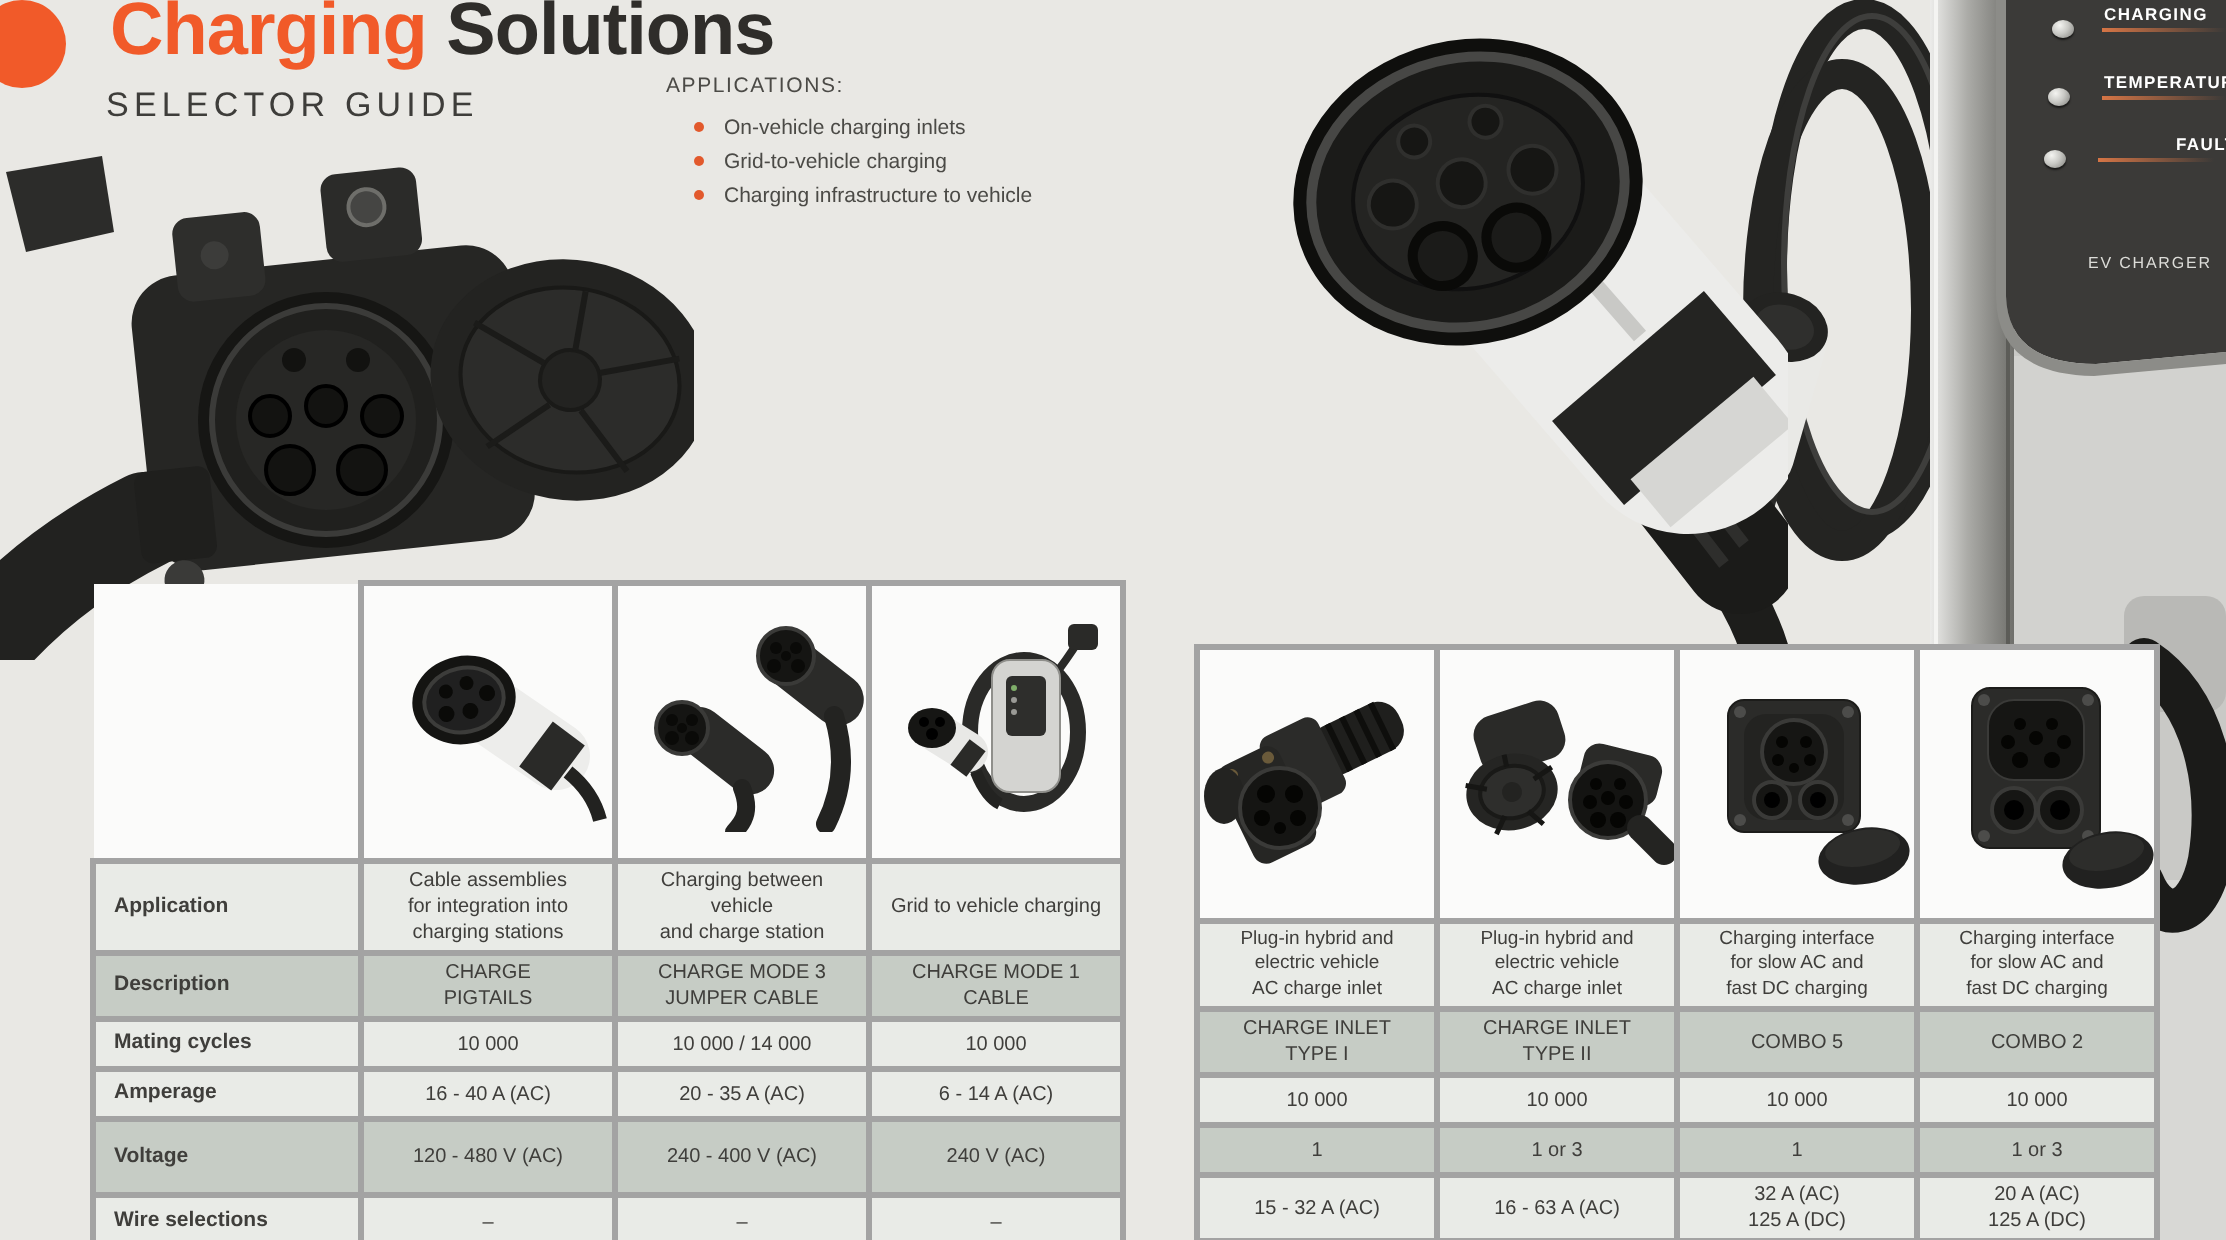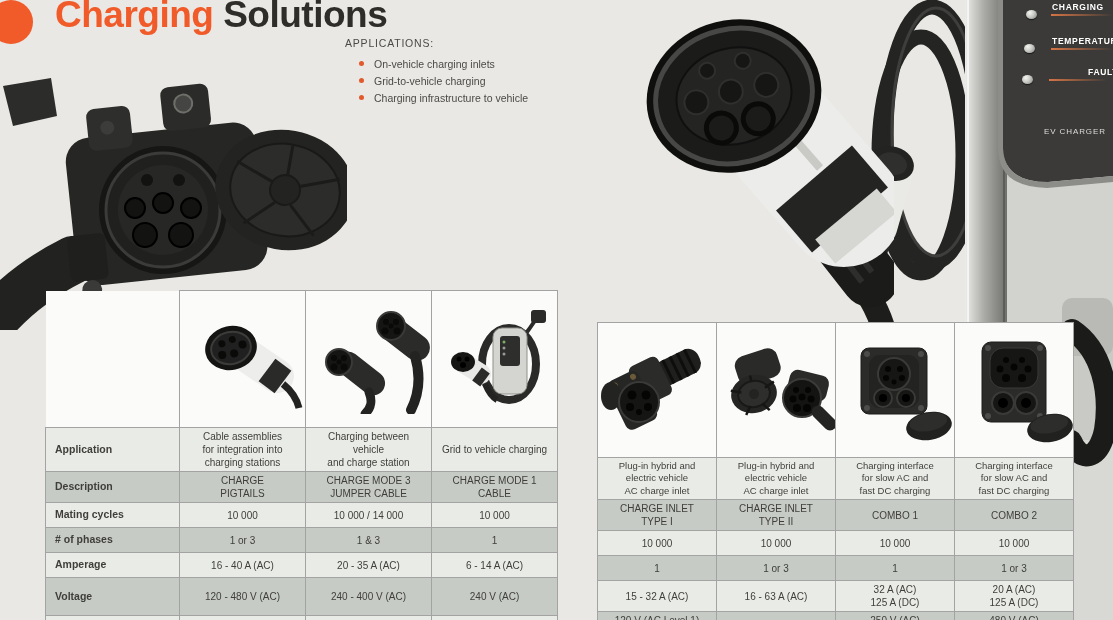--- a/index.html
+++ b/index.html
@@ -7,29 +7,29 @@
     position:relative; width:1113px; height:620px; overflow:hidden;
     background:#e9e8e4; font-family:"Liberation Sans", sans-serif; color:#3c3b38;
   }
   
   .brand-dot { position:absolute; left:-11px; top:0; width:44px; height:44px; border-radius:50%; background:#f15a29; }
   .title { position:absolute; left:55px; top:-6px; font-size:37px; font-weight:bold; letter-spacing:-0.5px; white-space:nowrap; }
   .title .accent { color:#f15a29; }
   .title .rest   { color:#2f2d2a; }
   .subtitle { position:absolute; left:53px; top:43px; font-size:17px; letter-spacing:2.6px; color:#3e3d3a; }
   
-  .apps { position:absolute; left:345px; top:37px; font-size:10.5px; color:#4b4a46; }
+  .apps { position:absolute; left:333px; top:37px; font-size:10.5px; color:#4b4a46; }
   .apps-heading { letter-spacing:.8px; margin:0 0 8px 0; }
   .apps ul { list-style:none; margin:0; padding:0; }
   .apps li { position:relative; margin:3px 12px; padding-left:17px; line-height:1.35; }
   .bullet { position:absolute; left:2px; top:4px; width:5px; height:5px; border-radius:50%; background:#e2592c; }
   
   table { border-collapse:collapse; table-layout:fixed; position:absolute; background:transparent; }
   td {
-    border:1px solid #a3a3a3; font-size:10px; line-height:1.3; text-align:center;
+    border:3px solid #a3a3a3; font-size:10px; line-height:1.3; text-align:center;
     vertical-align:middle; padding:2px 6px; white-space:pre-line; color:#3f3e3b;
   }
   td.label { text-align:left; font-weight:bold; font-size:10.5px; padding-left:9px; white-space:normal;margin-top:48px; }
   tr.light td { background:#e9ebe7; }
   tr.dark  td { background:#c6ccc5; }
   tr.imgrow td { background:#fbfbfa; padding:0; vertical-align:middle; }
   td.ghost { border:none; background:transparent; }
   .t-left  { left:45px;  top:290px; }
   .t-right { left:597px; top:322px; }
   tr.small td { font-size:9.5px; }
@@ -100,20 +100,21 @@
   <span class="led-dot" style="left:1022px; top:75px;"></span>
   <span class="led-label" style="left:1088px; top:67px;">FAULT</span>
   <span class="led-line" style="left:1049px; top:79px; width:58px;"></span>
 
   <span class="ev-label" style="left:1044px; top:127px;">EV CHARGER</span>
 
   <div class="brand-dot"></div>
   <div class="title">
     <span class="accent">Charging</span><span class="rest"> Solutions</span>
   </div>
+  <div class="subtitle">SELECTOR GUIDE</div>
 
   <div class="apps">
     <p class="apps-heading">APPLICATIONS:</p>
     <ul>
       <li><span class="bullet"></span><span>On-vehicle charging inlets</span></li>
       <li><span class="bullet"></span><span>Grid-to-vehicle charging</span></li>
       <li><span class="bullet"></span><span>Charging infrastructure to vehicle</span></li>
     </ul>
   </div>
 
@@ -258,26 +259,20 @@
       <td>CHARGE MODE 3
 JUMPER CABLE</td>
       <td>CHARGE MODE 1
 CABLE</td>
     </tr>
     <tr class="light" style="height:25px">
       <td class="label">Mating cycles</td>
       <td>10 000</td>
       <td>10 000 / 14 000</td>
       <td>10 000</td>
-    </tr>
-    <tr class="dark" style="height:25px">
-      <td class="label"># of phases</td>
-      <td>1 or 3</td>
-      <td>1 &amp; 3</td>
-      <td>1</td>
     </tr>
     <tr class="light" style="height:25px">
       <td class="label">Amperage</td>
       <td>16 - 40 A (AC)</td>
       <td>20 - 35 A (AC)</td>
       <td>6 - 14 A (AC)</td>
     </tr>
     <tr class="dark" style="height:38px">
       <td class="label">Voltage</td>
       <td>120 - 480 V (AC)</td>
@@ -409,21 +404,21 @@
 fast DC charging</td>
       <td>Charging interface
 for slow AC and
 fast DC charging</td>
     </tr>
     <tr class="dark" style="height:25px">
       <td>CHARGE INLET
 TYPE I</td>
       <td>CHARGE INLET
 TYPE II</td>
-      <td>COMBO 1</td>
+      <td>COMBO 5</td>
       <td>COMBO 2</td>
     </tr>
     <tr class="light" style="height:25px">
       <td>10 000</td>
       <td>10 000</td>
       <td>10 000</td>
       <td>10 000</td>
     </tr>
     <tr class="dark" style="height:25px">
       <td>1</td>

